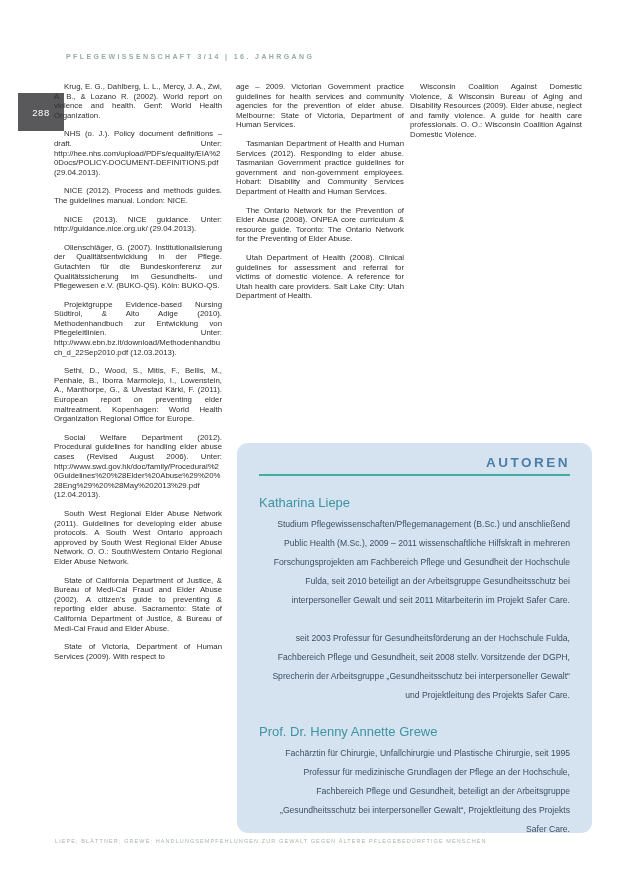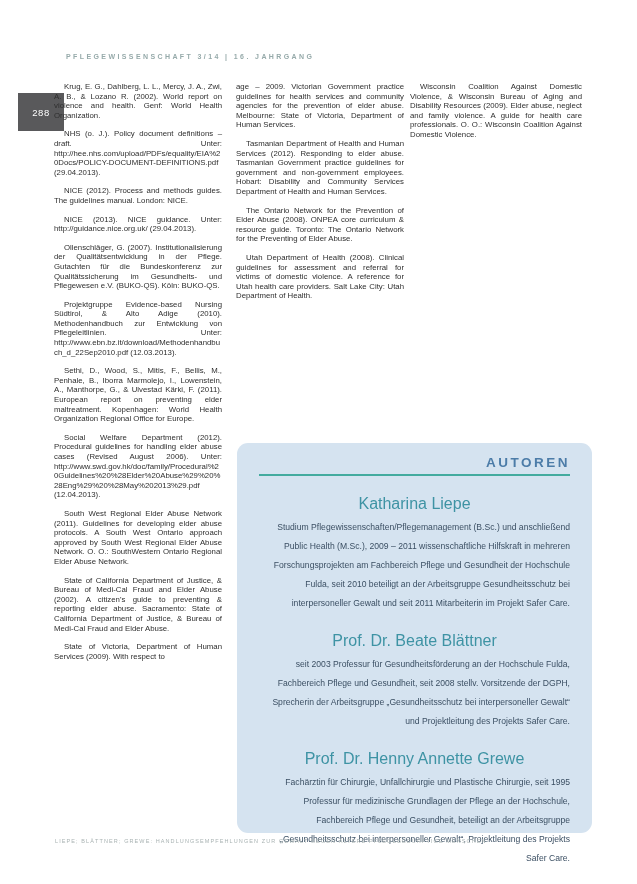--- a/index.html
+++ b/index.html
@@ -34,21 +34,21 @@
     position:absolute; left:237px; top:443px; width:355px; height:390px;
     background:var(--box-bg,#d5e3f0); border-radius:11px;
     padding:12px 22px 10px 22px;
   }
   .autoren-title {
     text-align:right; color:var(--title-blue,#4c7ca8);
     font-weight:bold; font-size:13.5px; letter-spacing:2.5px;
   }
   .autoren-rule { height:2px; background:var(--rule-teal,#43ab9f); margin-top:4px; }
   .author { margin-top:19px; }
-  .author-name { color:var(--name-teal,#3e93a4); font-size:16px; margin-bottom:5px;text-align:center; }
+  .author-name { color:var(--name-teal,#3e93a4); font-size:13px; margin-bottom:5px; }
   .author-bio  { color:var(--bio-ink,#3b4f63); font-size:8.6px; line-height:19px; text-align:right; }
   .footer-line {
     position:absolute; left:55px; top:838px;
     font-size:5.5px; letter-spacing:1.1px;
     color:#a9b3b3; text-transform:uppercase; white-space:nowrap;
   }
 </style>
 </head>
 <body>
 
@@ -86,21 +86,20 @@
   <aside class="autoren-box">
     <div class="autoren-title">AUTOREN</div>
     <div class="autoren-rule"></div>
 
     <div class="author">
       <div class="author-name">Katharina Liepe</div>
       <div class="author-bio">Studium Pflegewissenschaften/Pflegemanagement (B.Sc.) und anschließend Public Health (M.Sc.), 2009 – 2011 wissenschaftliche Hilfskraft in mehreren Forschungsprojekten am Fachbereich Pflege und Gesundheit der Hochschule Fulda, seit 2010 beteiligt an der Arbeitsgruppe Gesundheitsschutz bei interpersoneller Gewalt und seit 2011 Mitarbeiterin im Projekt Safer Care.</div>
     </div>
 
     <div class="author">
-      <div class="author-name">Prof. Dr. Beate Blättner</div>
       <div class="author-bio">seit 2003 Professur für Gesundheitsförderung an der Hochschule Fulda, Fachbereich Pflege und Gesundheit, seit 2008 stellv. Vorsitzende der DGPH, Sprecherin der Arbeitsgruppe „Gesundheitsschutz bei interpersoneller Gewalt“ und Projektleitung des Projekts Safer Care.</div>
     </div>
 
     <div class="author">
       <div class="author-name">Prof. Dr. Henny Annette Grewe</div>
       <div class="author-bio">Fachärztin für Chirurgie, Unfallchirurgie und Plastische Chirurgie, seit 1995 Professur für medizinische Grundlagen der Pflege an der Hochschule, Fachbereich Pflege und Gesundheit, beteiligt an der Arbeitsgruppe „Gesundheitsschutz bei interpersoneller Gewalt“, Projektleitung des Projekts Safer Care.</div>
     </div>
   </aside>
 
   <div class="footer-line">Liepe; Blättner; Grewe: Handlungsempfehlungen zur Gewalt gegen ältere pflegebedürftige Menschen</div>

